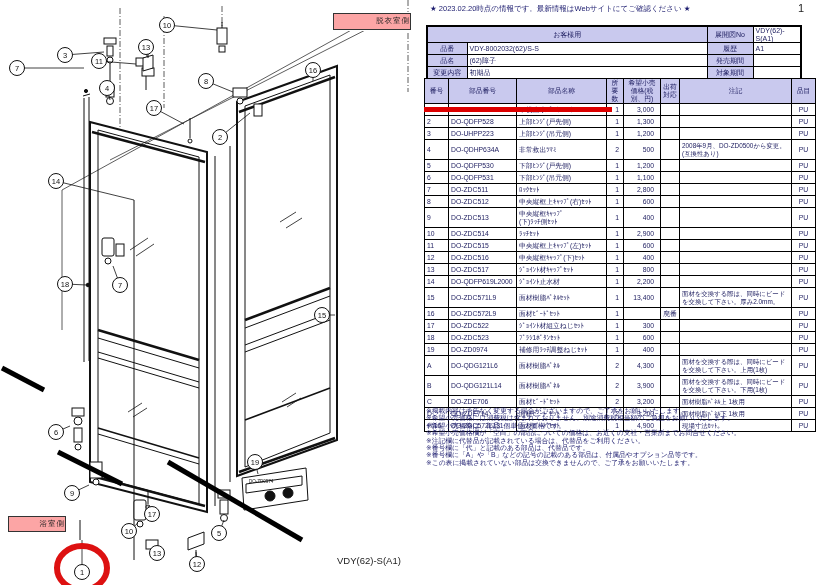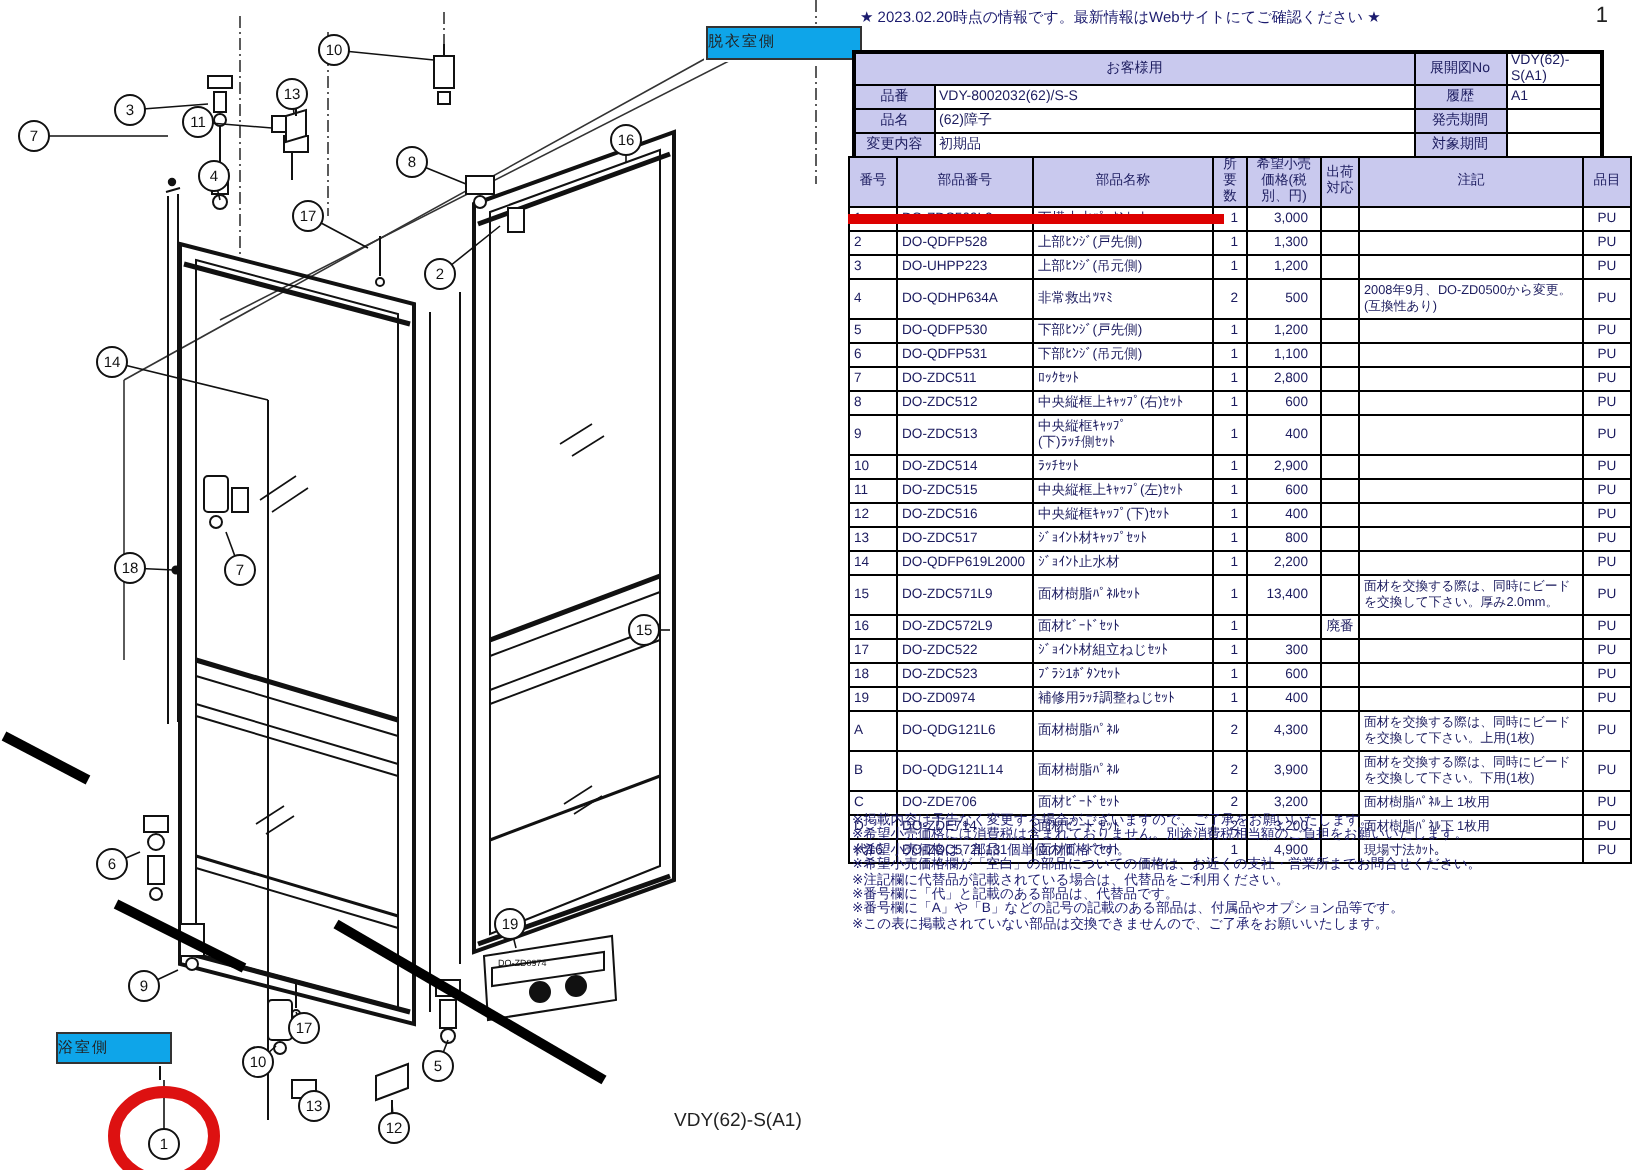--- a/index.html
+++ b/index.html
@@ -5,24 +5,23 @@
   html,body{margin:0;padding:0;}
   body{
     width:820px;height:585px;position:relative;background:#fff;
     font-family:"Liberation Sans","DejaVu Sans",sans-serif;
     color:#1b1b5e;overflow:hidden;
   }
   
   #diagram-panel{position:absolute;left:0;top:0;width:420px;height:585px;}
   #dgsvg{position:absolute;left:0;top:0;}
   .dg-label{
-    position:absolute;border:1px solid #333;background:#0ea5e9;color:#222;
-    font-size:7.5px;text-align:left;line-height:14px;letter-spacing:1px;
+    position:absolute;border:1px solid #333;background:#fca5a5;color:#222;
+    font-size:7.5px;text-align:right;line-height:14px;letter-spacing:1px;
     box-shadow:0 0 0 1px #fff;
-    margin-left:20px;
   }
   #dg-label-top{left:333px;top:13px;width:76px;height:15px;}
   #dg-label-bottom{left:8px;top:516px;width:56px;height:14px;}
   
   #doc-panel{position:absolute;left:420px;top:0;width:400px;height:510px;}
   #notice{position:absolute;left:10px;top:4px;font-size:7.5px;color:#1b1b6e;white-space:nowrap;}
   #pageno{position:absolute;right:16px;top:2px;font-size:11px;color:#222;}
   table{border-collapse:collapse;table-layout:fixed;}
   td{border:1px solid #000;overflow:hidden;padding:0 2px;font-size:6.8px;line-height:7.6px;color:#1b1b5e;}
   .lav{background:#c9c9ee;text-align:center;}

